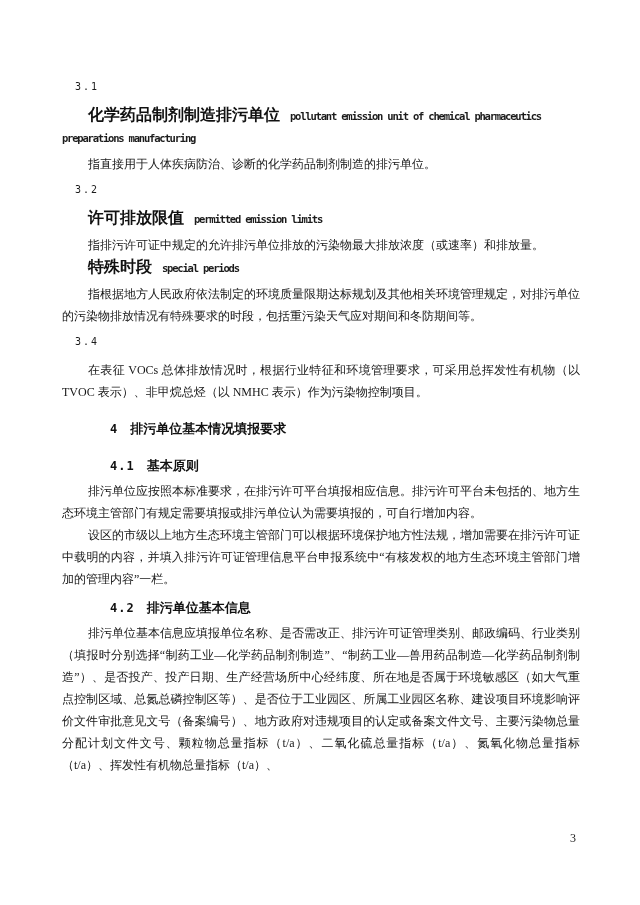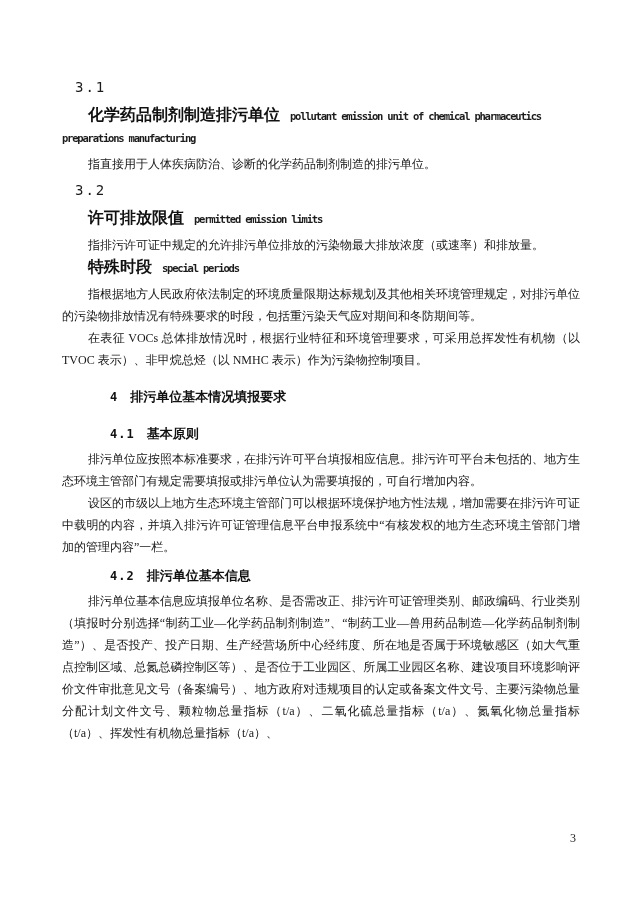--- a/index.html
+++ b/index.html
@@ -12,21 +12,21 @@
     margin: 0 auto;
     background: #ffffff;
     color: #161616;
     font-family: "Liberation Serif", "DejaVu Serif", serif;
     font-size: 12px;
     padding: 72px 60px 0 62px;
     overflow: hidden;
   }
   .term-num {
     font-family: "DejaVu Sans Mono", monospace;
-    font-size: 14px;
+    font-size: 10px;
     line-height: 22px;
     letter-spacing: 2px;
     padding-left: 13px;
     margin-top: 4px;
     margin-bottom: 6px;
     color: #1c1c1c;
   }
   .term-line {
     line-height: 22px;
     text-indent: 26px;
@@ -82,20 +82,21 @@
 <div class="page">
   <div>
       <p class="term-num">3.1</p>
       <p class="term-line"><span class="term-zh">化学药品制剂制造排污单位</span><span class="term-en">pollutant emission unit of chemical pharmaceutics preparations manufacturing</span></p>
       <p class="body-para">指直接用于人体疾病防治、诊断的化学药品制剂制造的排污单位。</p>
       <p class="term-num">3.2</p>
       <p class="term-line"><span class="term-zh">许可排放限值</span><span class="term-en">permitted emission limits</span></p>
       <p class="body-para">指排污许可证中规定的允许排污单位排放的污染物最大排放浓度（或速率）和排放量。</p>
       <p class="term-line"><span class="term-zh">特殊时段</span><span class="term-en">special periods</span></p>
       <p class="body-para">指根据地方人民政府依法制定的环境质量限期达标规划及其他相关环境管理规定，对排污单位的污染物排放情况有特殊要求的时段，包括重污染天气应对期间和冬防期间等。</p>
+      <p class="term-num">3.4</p>
       <p class="body-para">在表征 VOCs 总体排放情况时，根据行业特征和环境管理要求，可采用总挥发性有机物（以 TVOC 表示）、非甲烷总烃（以 NMHC 表示）作为污染物控制项目。</p>
       <div class="sec-h sec-h1"><span class="sec-num">4</span><span class="sec-title">排污单位基本情况填报要求</span></div>
       <div class="sec-h sec-h2"><span class="sec-num">4.1</span><span class="sec-title">基本原则</span></div>
       <p class="body-para">排污单位应按照本标准要求，在排污许可平台填报相应信息。排污许可平台未包括的、地方生态环境主管部门有规定需要填报或排污单位认为需要填报的，可自行增加内容。</p>
       <p class="body-para">设区的市级以上地方生态环境主管部门可以根据环境保护地方性法规，增加需要在排污许可证中载明的内容，并填入排污许可证管理信息平台申报系统中“有核发权的地方生态环境主管部门增加的管理内容”一栏。</p>
       <div class="sec-h sec-h2"><span class="sec-num">4.2</span><span class="sec-title">排污单位基本信息</span></div>
       <p class="body-para">排污单位基本信息应填报单位名称、是否需改正、排污许可证管理类别、邮政编码、行业类别（填报时分别选择“制药工业—化学药品制剂制造”、“制药工业—兽用药品制造—化学药品制剂制造”）、是否投产、投产日期、生产经营场所中心经纬度、所在地是否属于环境敏感区（如大气重点控制区域、总氮总磷控制区等）、是否位于工业园区、所属工业园区名称、建设项目环境影响评价文件审批意见文号（备案编号）、地方政府对违规项目的认定或备案文件文号、主要污染物总量分配计划文件文号、颗粒物总量指标（t/a）、二氧化硫总量指标（t/a）、氮氧化物总量指标（t/a）、挥发性有机物总量指标（t/a）、</p>
     </div>
   <div class="page-number">3</div>
 </div>

